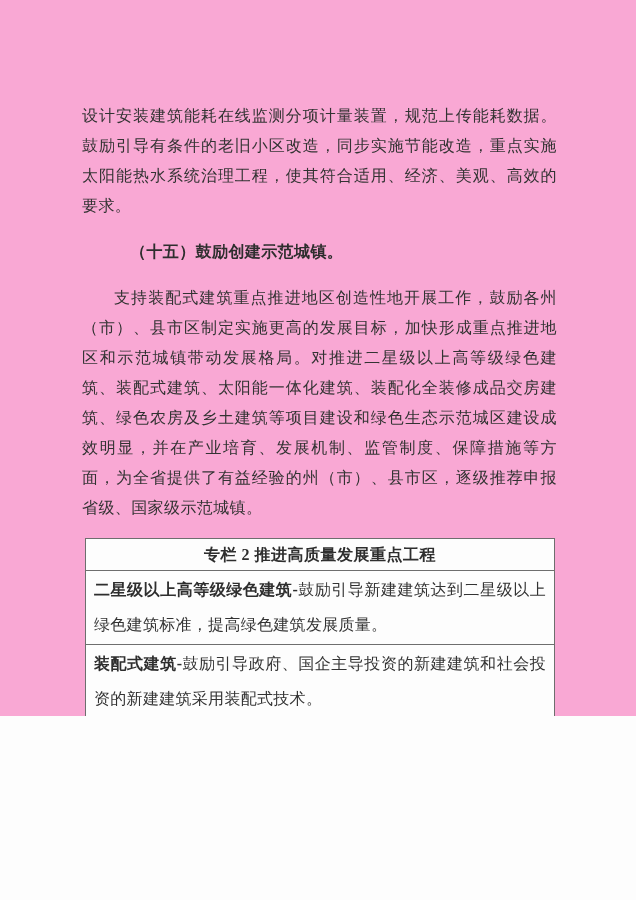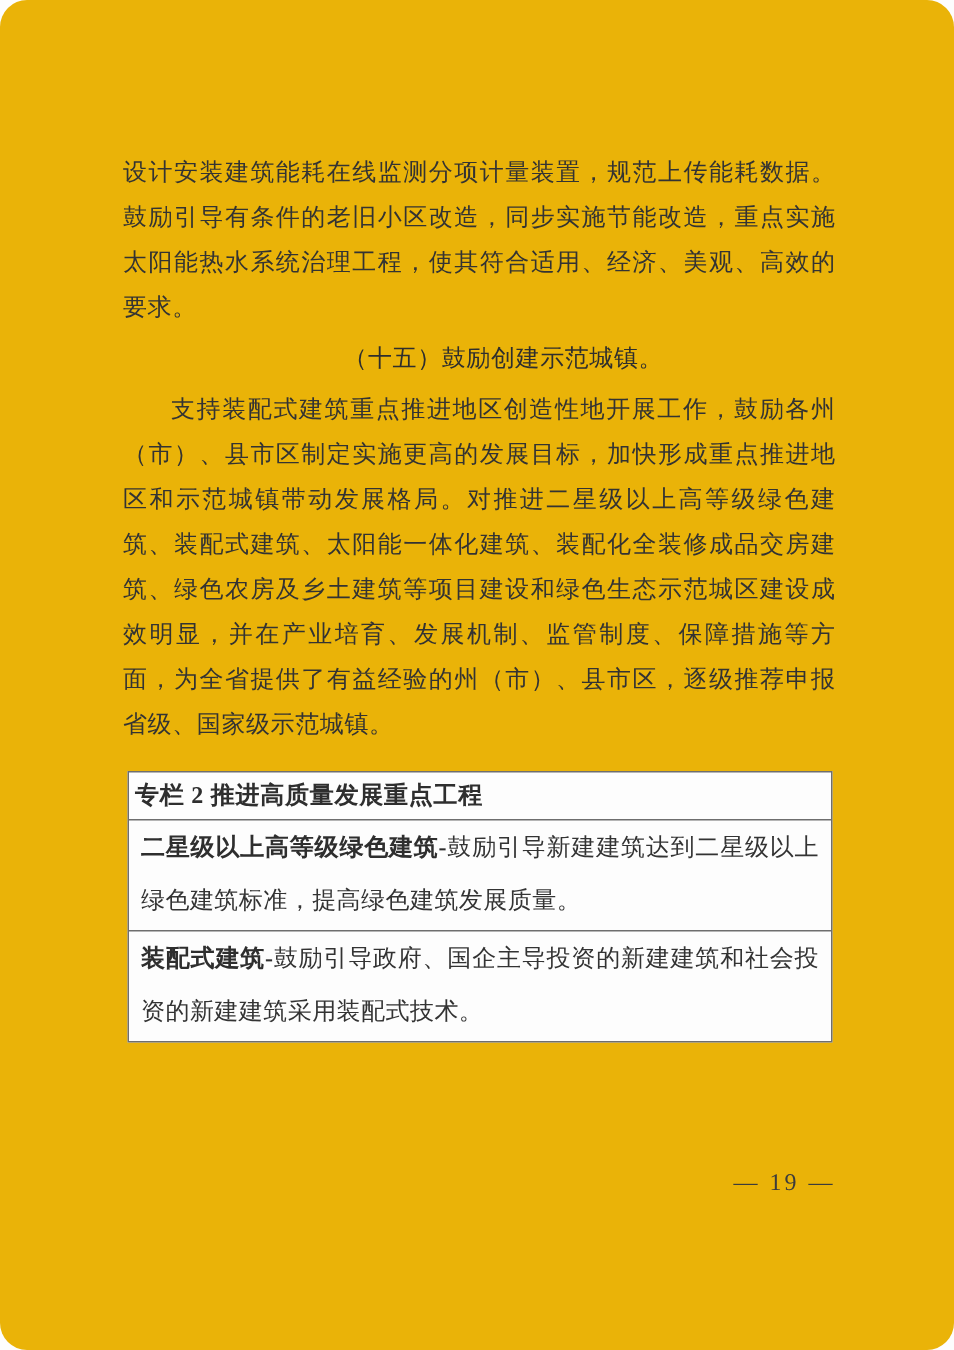--- a/index.html
+++ b/index.html
@@ -3,60 +3,59 @@
 <meta charset="utf-8">
 <style>
   html, body {
     margin: 0;
     padding: 0;
     background: #fdfdfd;
   }
   .page {
     position: relative;
     width: 636px;
-    height: 900px;
-    background: #eab308;
+    height: 716px;
+    background: #f9a8d4;
     overflow: hidden;
     font-family: "Liberation Serif", "DejaVu Serif", serif;
     color: #333333;
-    border-radius: 18px;
   }
   .content {
     position: absolute;
     left: 82px;
     top: 101px;
     width: 475px;
   }
   .body-text {
     margin: 0;
     font-size: 16px;
     line-height: 30px;
     letter-spacing: 0.4px;
     text-align: justify;
     color: #333333;
   }
   .indent-2em { text-indent: 2em; }
   .section-heading {
-    margin: 4px;
+    margin: 16px;
     font-size: 16px;
     line-height: 30px;
     letter-spacing: 0.4px;
-    font-weight: normal;
+    font-weight: bold;
     text-indent: 2em;
     color: #2e2e2e;
-    text-align: center;
   }
   .callout-box {
     margin-top: 15px;
     margin-left: 3px;
     width: 468px;
     border: 1px solid #6e6e6e;
     background: #fdfdfd;
   }
   .callout-title {
+    text-align: center;
     font-weight: bold;
     font-size: 16px;
     line-height: 29px;
     padding: 1px 4px;
     letter-spacing: 0.5px;
     color: #2e2e2e;
   }
   .callout-row {
     border-top: 1px solid #6e6e6e;
     padding: 1px 8px 2px 8px;

